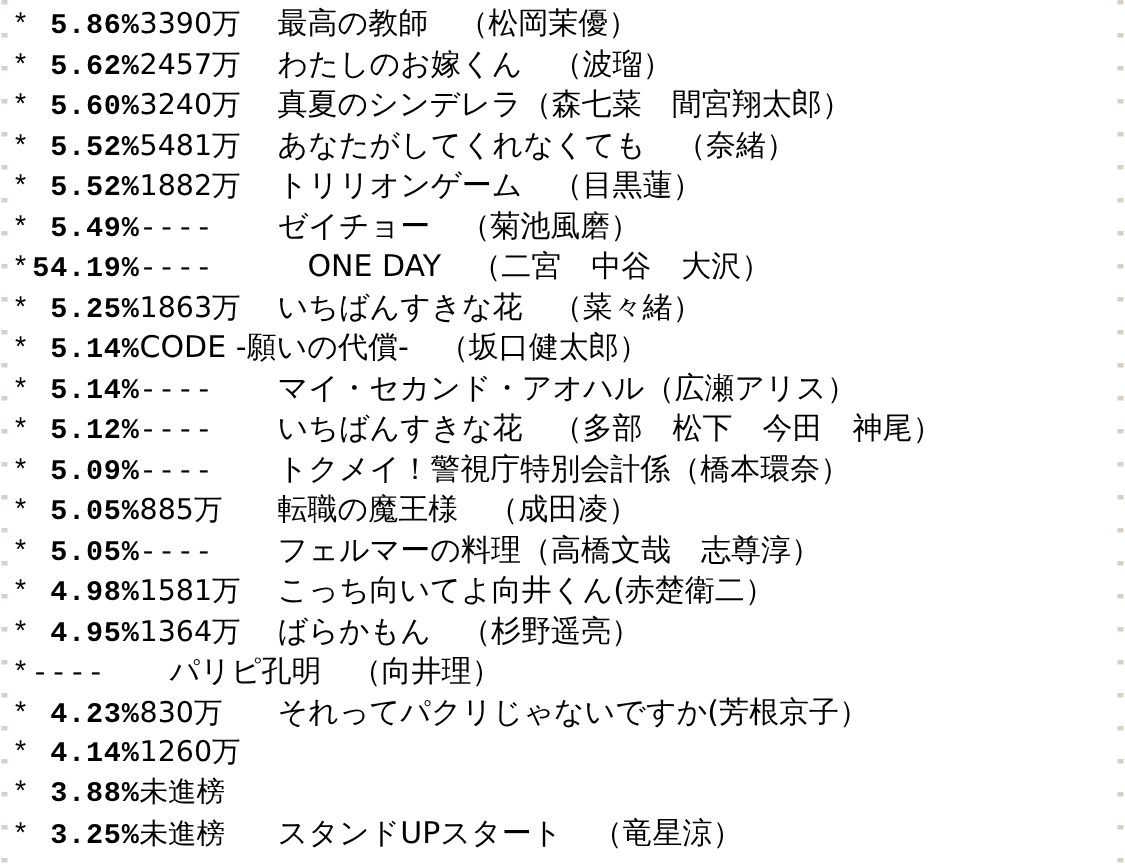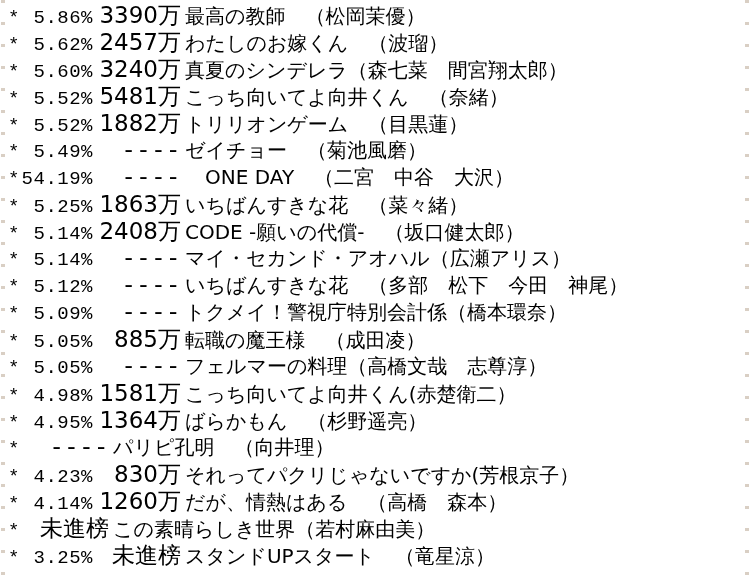--- a/index.html
+++ b/index.html
@@ -57,27 +57,27 @@
     font-family: "Liberation Mono", "DejaVu Sans Mono", monospace;
     font-size: 19px;
   }
   .c-rate {
     flex: 0 0 auto;
     width: 72px;
     text-align: right;
     font-family: "Liberation Mono", "DejaVu Sans Mono", monospace;
     font-size: 19px;
     letter-spacing: 0.5px;
+    font-weight: bold;
   }
   .c-views {
     flex: 0 0 auto;
     width: 88px;
-    text-align: right;
     font-family: "DejaVu Sans", sans-serif;
-    font-size: 23px;
+    font-size: 19px;
     padding-right: 4px;
   }
   .c-views.dashes {
     font-family: "Liberation Mono", "DejaVu Sans Mono", monospace;
     letter-spacing: 1px;
   }
   .c-title {
     flex: 1 1 auto;
     font-family: "DejaVu Sans", sans-serif;
     font-size: 20px;
@@ -145,33 +145,33 @@
       <i></i>
       <i></i>
       <i></i>
       <i></i>
     </div>
 
   <div class="rows">
       <div class="row"><span class="c-mark">*</span><span class="c-rate">5.86%</span><span class="c-views">3390万</span><span class="c-title">最高の教師　（松岡茉優）</span></div>
       <div class="row"><span class="c-mark">*</span><span class="c-rate">5.62%</span><span class="c-views">2457万</span><span class="c-title">わたしのお嫁くん　（波瑠）</span></div>
       <div class="row"><span class="c-mark">*</span><span class="c-rate">5.60%</span><span class="c-views">3240万</span><span class="c-title">真夏のシンデレラ（森七菜　間宮翔太郎）</span></div>
-      <div class="row"><span class="c-mark">*</span><span class="c-rate">5.52%</span><span class="c-views">5481万</span><span class="c-title">こっち向いてよ向井くん　（奈緒）</span></div>
+      <div class="row"><span class="c-mark">*</span><span class="c-rate">5.52%</span><span class="c-views">5481万</span><span class="c-title">あなたがしてくれなくても　（奈緒）</span></div>
       <div class="row"><span class="c-mark">*</span><span class="c-rate">5.52%</span><span class="c-views">1882万</span><span class="c-title">トリリオンゲーム　（目黒蓮）</span></div>
       <div class="row"><span class="c-mark">*</span><span class="c-rate">5.49%</span><span class="c-views dashes">----</span><span class="c-title">ゼイチョー　（菊池風磨）</span></div>
       <div class="row"><span class="c-mark">*</span><span class="c-rate">54.19%</span><span class="c-views dashes">----</span><span class="c-title">　ONE DAY　（二宮　中谷　大沢）</span></div>
       <div class="row"><span class="c-mark">*</span><span class="c-rate">5.25%</span><span class="c-views">1863万</span><span class="c-title">いちばんすきな花　（菜々緒）</span></div>
-      <div class="row"><span class="c-mark">*</span><span class="c-rate">5.14%</span><span class="c-views">2408万</span><span class="c-title">CODE -願いの代償-　（坂口健太郎）</span></div>
+      <div class="row"><span class="c-mark">*</span><span class="c-rate">5.14%</span><span class="c-title">CODE -願いの代償-　（坂口健太郎）</span></div>
       <div class="row"><span class="c-mark">*</span><span class="c-rate">5.14%</span><span class="c-views dashes">----</span><span class="c-title">マイ・セカンド・アオハル（広瀬アリス）</span></div>
       <div class="row"><span class="c-mark">*</span><span class="c-rate">5.12%</span><span class="c-views dashes">----</span><span class="c-title">いちばんすきな花　（多部　松下　今田　神尾）</span></div>
       <div class="row"><span class="c-mark">*</span><span class="c-rate">5.09%</span><span class="c-views dashes">----</span><span class="c-title">トクメイ！警視庁特別会計係（橋本環奈）</span></div>
       <div class="row"><span class="c-mark">*</span><span class="c-rate">5.05%</span><span class="c-views">885万</span><span class="c-title">転職の魔王様　（成田凌）</span></div>
       <div class="row"><span class="c-mark">*</span><span class="c-rate">5.05%</span><span class="c-views dashes">----</span><span class="c-title">フェルマーの料理（高橋文哉　志尊淳）</span></div>
       <div class="row"><span class="c-mark">*</span><span class="c-rate">4.98%</span><span class="c-views">1581万</span><span class="c-title">こっち向いてよ向井くん(赤楚衛二）</span></div>
       <div class="row"><span class="c-mark">*</span><span class="c-rate">4.95%</span><span class="c-views">1364万</span><span class="c-title">ばらかもん　（杉野遥亮）</span></div>
       <div class="row"><span class="c-mark">*</span><span class="c-views dashes">----</span><span class="c-title">パリピ孔明　（向井理）</span></div>
       <div class="row"><span class="c-mark">*</span><span class="c-rate">4.23%</span><span class="c-views">830万</span><span class="c-title">それってパクリじゃないですか(芳根京子）</span></div>
-      <div class="row"><span class="c-mark">*</span><span class="c-rate">4.14%</span><span class="c-views">1260万</span><span class="c-title">だが、情熱はある　（高橋　森本）</span></div>
-      <div class="row"><span class="c-mark">*</span><span class="c-views">未進榜</span><span class="c-title">この素晴らしき世界（若村麻由美）</span></div>
+      <div class="row"><span class="c-mark">*</span><span class="c-rate">4.14%</span><span class="c-views">1260万</span></div>
+      <div class="row"><span class="c-mark">*</span><span class="c-rate">3.88%</span><span class="c-views">未進榜</span></div>
       <div class="row"><span class="c-mark">*</span><span class="c-rate">3.25%</span><span class="c-views">未進榜</span><span class="c-title">スタンドUPスタート　（竜星涼）</span></div>
     </div>
 
 </div>
 
 </body></html>

